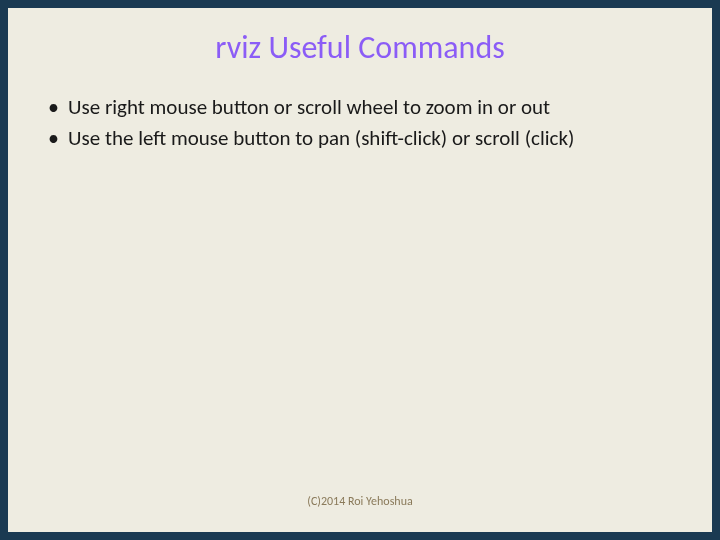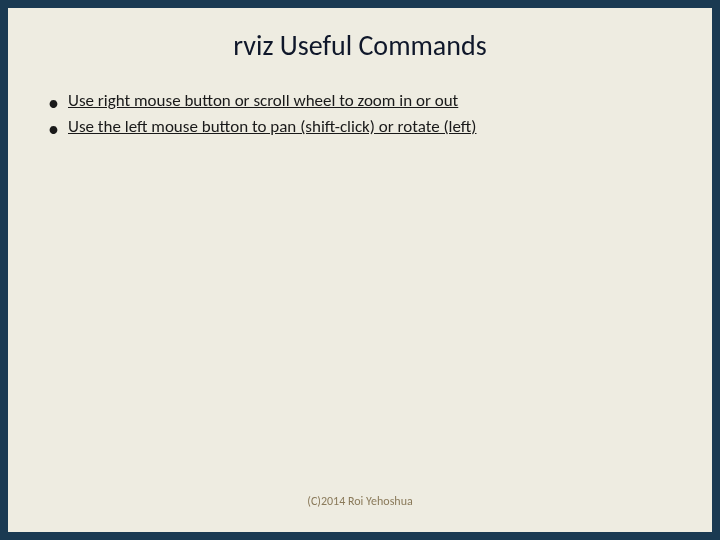--- a/index.html
+++ b/index.html
@@ -15,41 +15,40 @@
       position: absolute;
       top: 8px;
       left: 8px;
       right: 8px;
       bottom: 8px;
       background: #eeece1;
       display: flex;
       flex-direction: column;
     }
     .title {
-      font-size: 28px;
-      color: #0f172a;
+      font-size: 32px;
+      color: #8b5cf6;
       text-align: center;
       padding: 20px 20px 10px;
       font-weight: 400;
     }
     .content {
       flex: 1;
       padding: 18px 38px 0 38px;
     }
     .bullet-list {
       list-style: none;
     }
     .bullet-item {
-      font-size: 17px;
+      font-size: 21px;
       color: #1a1a1a;
       line-height: 1.2;
       margin-bottom: 6px;
       position: relative;
       padding-left: 22px;
-      text-decoration: underline;
     }
     .bullet-item::before {
       content: "•";
       position: absolute;
       left: 2px;
       top: 0;
       font-size: 22px;
     }
     .footer {
       text-align: center;
@@ -59,17 +58,17 @@
     }
   </style>
 </head>
 <body>
 
 <div class="slide">
   <h1 class="title">rviz Useful Commands</h1>
   <div class="content">
     <ul class="bullet-list">
       <li class="bullet-item">Use right mouse button or scroll wheel to zoom in or out</li>
-      <li class="bullet-item">Use the left mouse button to pan (shift-click) or rotate (left)</li>
+      <li class="bullet-item">Use the left mouse button to pan (shift-click) or scroll (click)</li>
     </ul>
   </div>
   <div class="footer">(C)2014 Roi Yehoshua</div>
 </div>
 
 </body></html>

